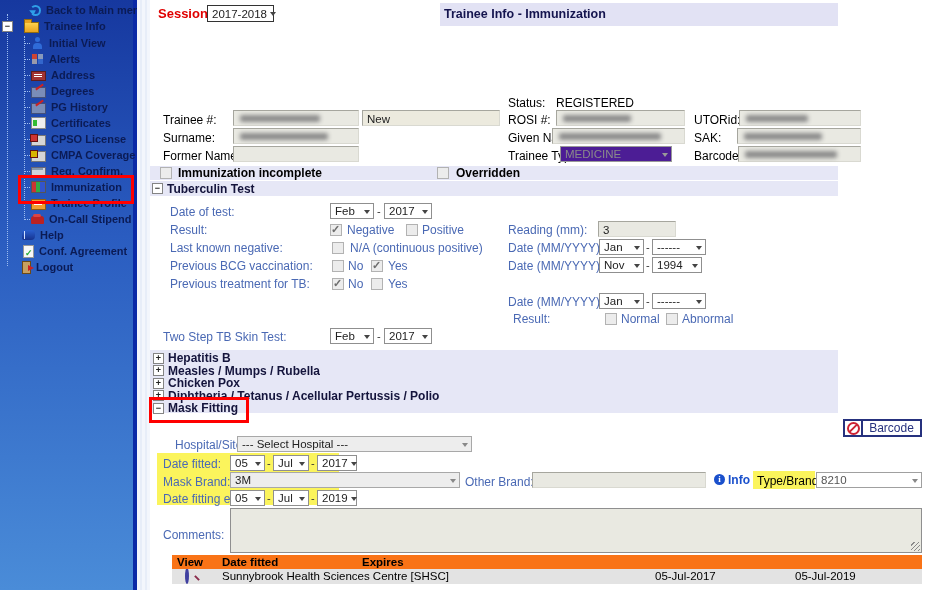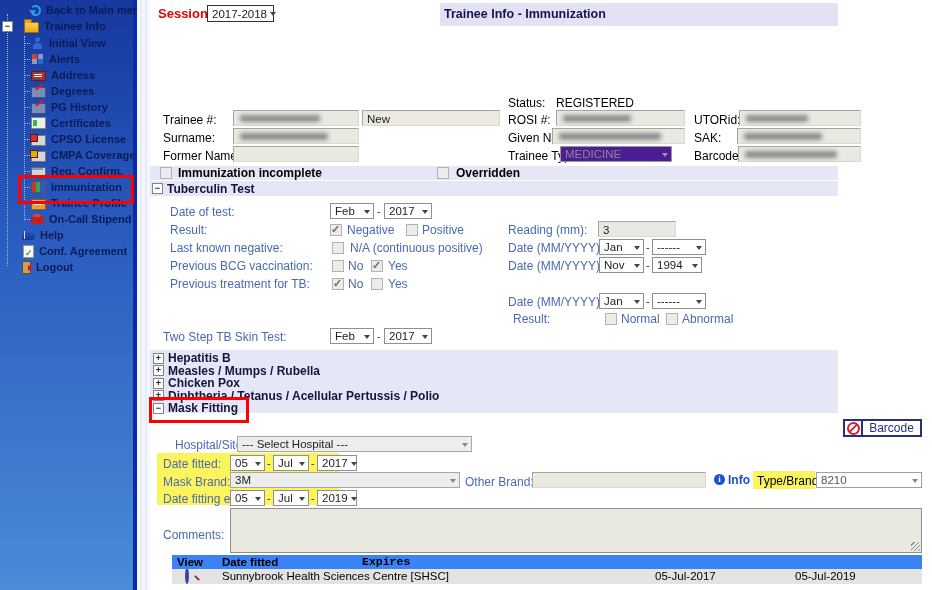--- a/index.html
+++ b/index.html
@@ -83,21 +83,21 @@
   .btn-cancel .cell{width:16px;height:100%;display:flex;align-items:center;justify-content:center;border-right:2px solid #26317e;}
   .no-icon{width:9px;height:9px;border:2px solid #cc2233;border-radius:50%;position:relative;}
   .no-icon::after{content:"";position:absolute;left:-1px;top:3.5px;width:11px;height:2px;background:#cc2233;transform:rotate(-45deg);}
   .btn-cancel .txt{flex:1;text-align:center;color:#26317e;font-size:12px;}
   .yellow{position:absolute;background:#fbf45c;}
   .info-i{position:absolute;width:11px;height:11px;border-radius:50%;background:#1a50cc;}
   .info-i::before{content:"i";position:absolute;left:0;top:0;width:11px;text-align:center;
       font-size:9px;line-height:11px;color:#fff;font-weight:bold;font-family:"Liberation Serif",serif;}
   .rectable{position:absolute;left:172px;top:555px;width:750px;}
   .trow{display:flex;width:100%;}
-  .trow.head{background:#3b82f6;font-weight:bold;}
+  .trow.head{background:#f97316;font-weight:bold;}
   .trow.datarow{background:#e3e3e3;}
   .tcell{height:14px;line-height:14px;font-size:11.5px;padding-left:5px;box-sizing:border-box;
          white-space:nowrap;overflow:hidden;}
   .trow.datarow .tcell{height:15px;line-height:15px;}
   .mag{position:relative;width:8px;height:8px;border:2px solid #4040a0;border-radius:50%;margin:1px 0 0 8px;}
   .mag::after{content:"";position:absolute;left:7px;top:7px;width:6px;height:2px;background:#8a2a4a;transform:rotate(45deg);}
   .secrow{position:absolute;display:flex;align-items:center;gap:4px;height:12px;
           font-weight:bold;color:#14143c;font-size:12px;white-space:nowrap;}
   .secrow .exp{position:relative;flex:none;}
   .titlebar{position:absolute;left:440px;top:3px;width:398px;height:23px;background:#e2e2f4;
@@ -418,21 +418,21 @@
 
   <span class="lbl" style="left:163px;top:528px;text-align:center;">Comments:</span>
   <div class="ta" style="left:230px;top:508px;width:692px;height:45px;">
       <span class="grip"></span>
     </div>
 
   <div class="rectable" id="records-table">
       <div class="trow head">
         <div class="tcell" style="width: 45px;">View</div>
         <div class="tcell" style="width: 140px;">Date fitted</div>
-        <div class="tcell" style="width: 132px; font-family: Liberation Mono, monospace;">Expires</div>
+        <div class="tcell" style="width: 132px;">Expires</div>
       </div>
       <div class="trow datarow">
         <div class="tcell" style="width: 45px;"><span class="mag"></span></div>
         <div class="tcell" style="width: 433px;">Sunnybrook Health Sciences Centre [SHSC]</div>
         <div class="tcell" style="width: 140px;">05-Jul-2017</div>
         <div class="tcell" style="width: 132px;">05-Jul-2019</div>
       </div>
     </div>
 
 </div>

